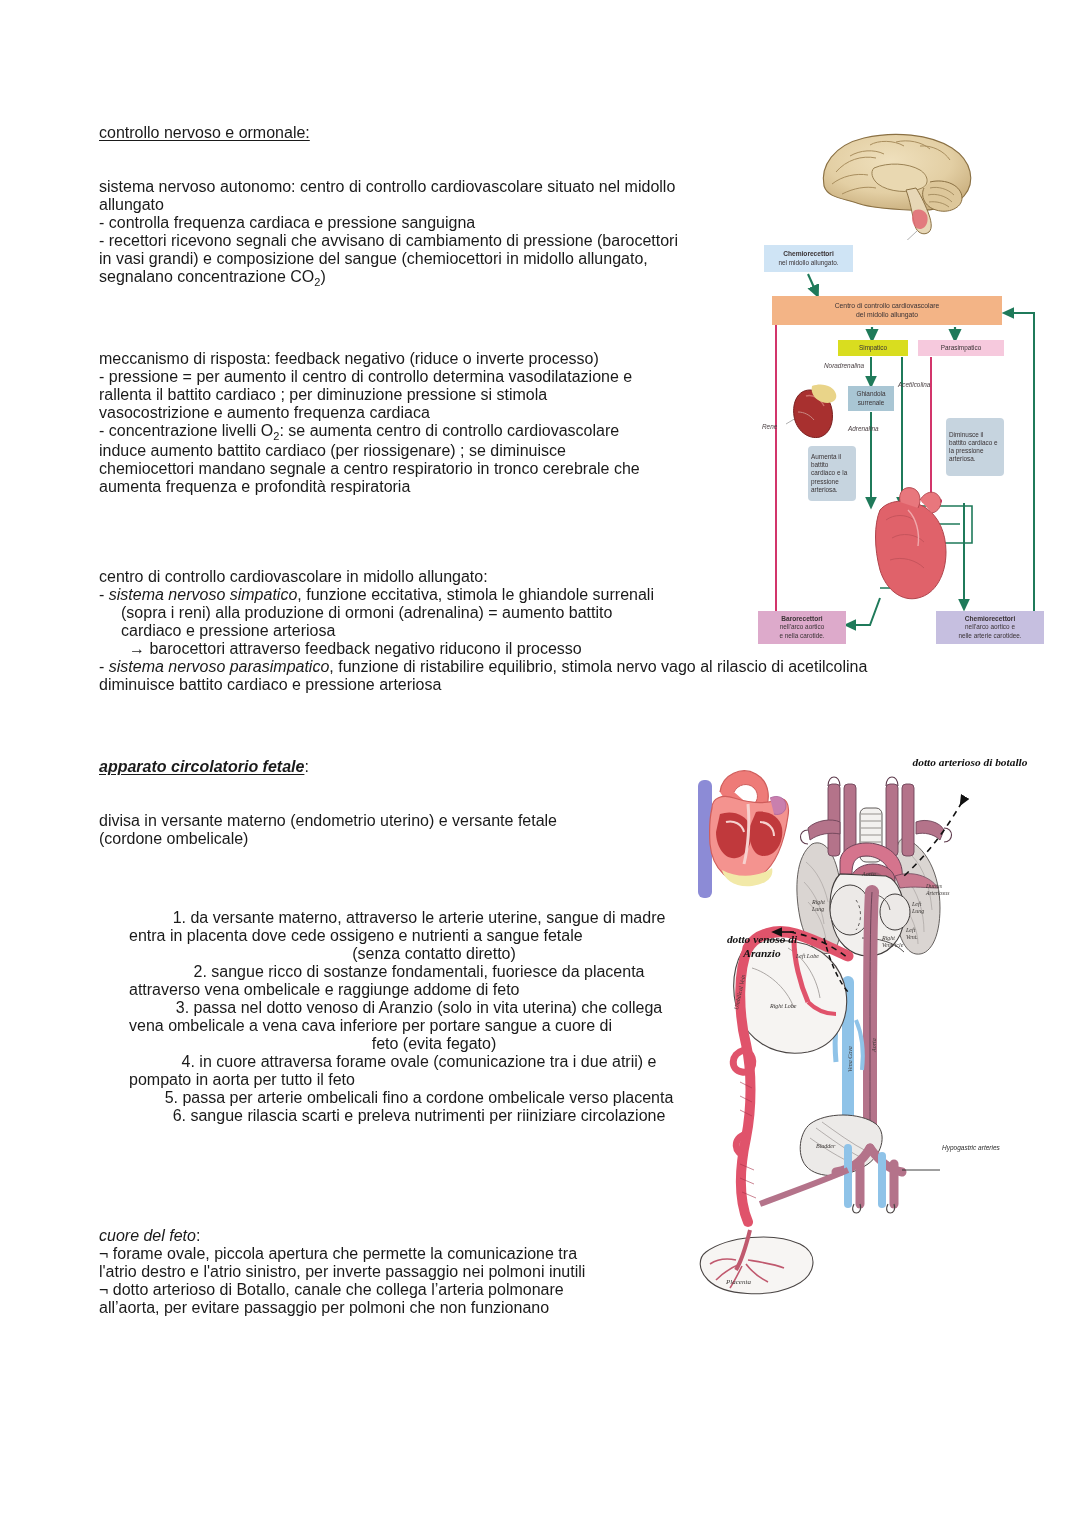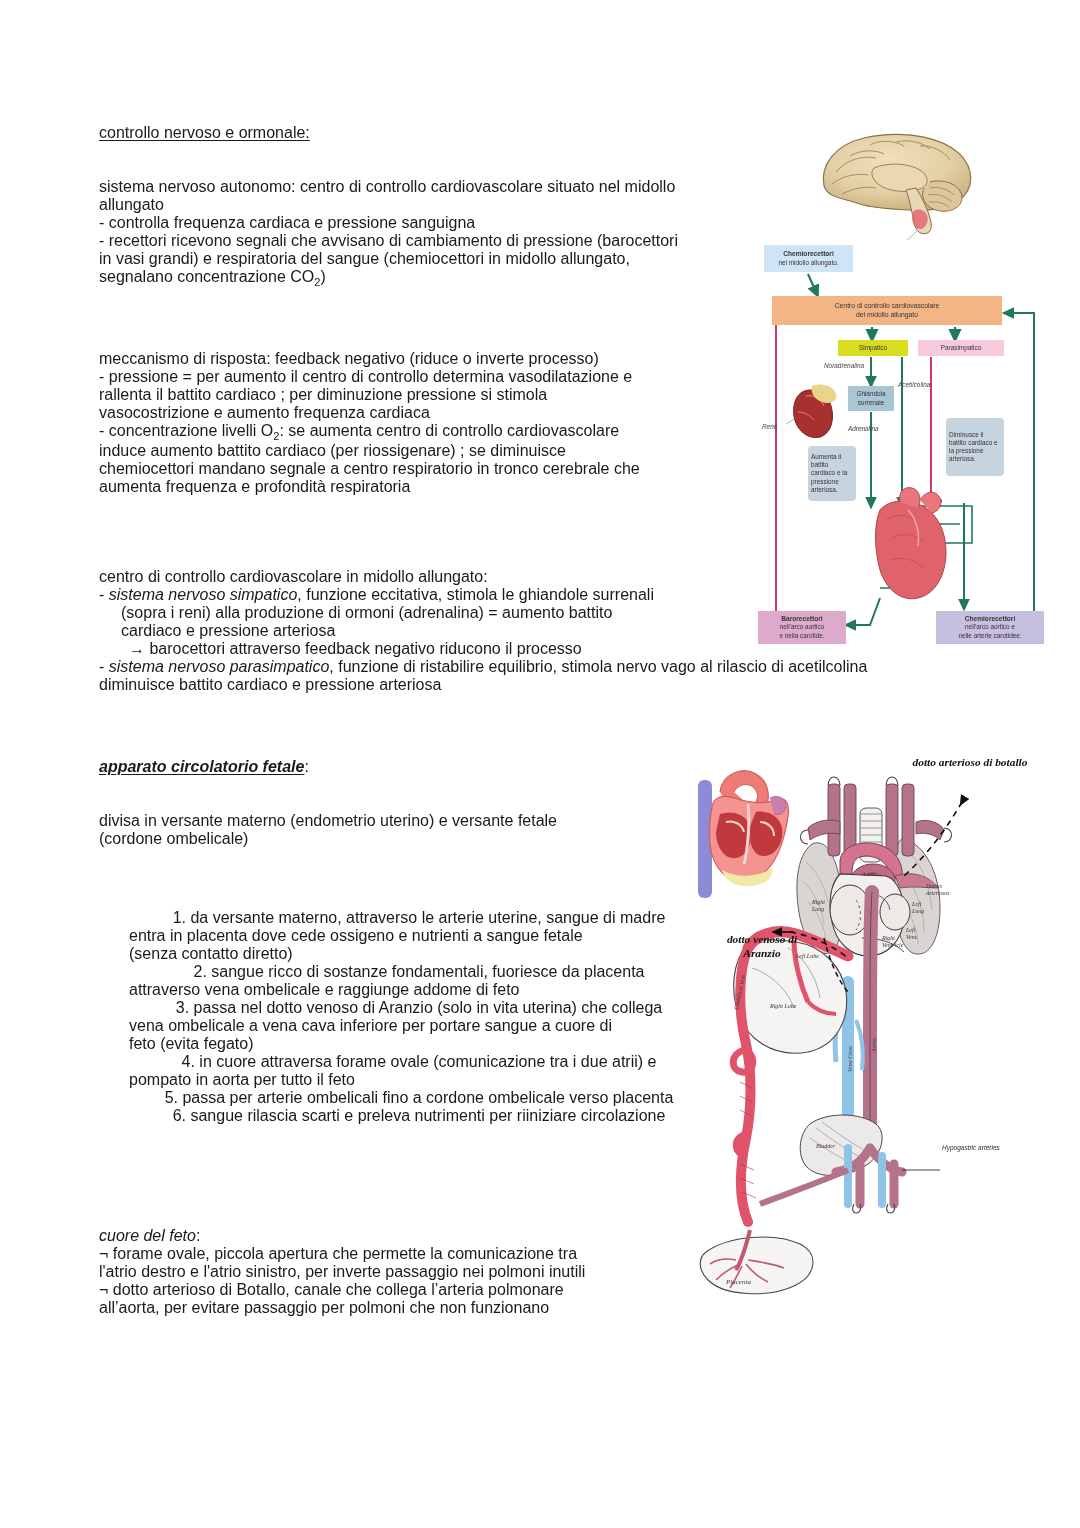--- a/index.html
+++ b/index.html
@@ -65,21 +65,21 @@
 
   <div class="block w-narrow" style="top:124px;">
     <p class="u">controllo nervoso e ormonale:</p>
   </div>
 
   <div class="block w-narrow" style="top:178px;">
     <p>sistema nervoso autonomo: centro di controllo cardiovascolare situato nel midollo</p>
     <p>allungato</p>
     <p>- controlla frequenza cardiaca e pressione sanguigna</p>
     <p>- recettori ricevono segnali che avvisano di cambiamento di pressione (barocettori</p>
-    <p>in vasi grandi) e respiratoria del sangue (chemiocettori in midollo allungato,</p>
+    <p>in vasi grandi) e composizione del sangue (chemiocettori in midollo allungato,</p>
     <p><span>segnalano concentrazione CO</span><span class="sub">2</span><span>)</span></p>
   </div>
 
   <div class="block w-narrow" style="top:350px;">
     <p>meccanismo di risposta: feedback negativo (riduce o inverte processo)</p>
     <p>- pressione = per aumento il centro di controllo determina vasodilatazione e</p>
     <p>rallenta il battito cardiaco ; per diminuzione pressione si stimola</p>
     <p>vasocostrizione e aumento frequenza cardiaca</p>
     <p><span>- concentrazione livelli O</span><span class="sub">2</span><span>: se aumenta centro di controllo cardiovascolare</span></p>
     <p>induce aumento battito cardiaco (per riossigenare) ; se diminuisce</p>
@@ -103,30 +103,30 @@
 
   <div class="block w-narrow" style="top:812px;">
     <p>divisa in versante materno (endometrio uterino) e versante fetale</p>
     <p>(cordone ombelicale)</p>
   </div>
 
   <div class="block w-narrow" style="top:909px;">
     <div>
       <p class="ind-hang"><span>1.</span> <span>da versante materno, attraverso le arterie uterine, sangue di madre</span></p>
       <p style="padding-left:30px;">entra in placenta dove cede ossigeno e nutrienti a sangue fetale</p>
-      <p style="padding-left:30px;">(senza contatto diretto)</p>
+      <p style="padding-left:30px;text-align:center;">(senza contatto diretto)</p>
     </div>
     <div>
       <p class="ind-hang"><span>2.</span> <span>sangue ricco di sostanze fondamentali, fuoriesce da placenta</span></p>
       <p style="padding-left:30px;">attraverso vena ombelicale e raggiunge addome di feto</p>
     </div>
     <div>
       <p class="ind-hang"><span>3.</span> <span>passa nel dotto venoso di Aranzio (solo in vita uterina) che collega</span></p>
       <p style="padding-left:30px;">vena ombelicale a vena cava inferiore per portare sangue a cuore di</p>
-      <p style="padding-left:30px;">feto (evita fegato)</p>
+      <p style="padding-left:30px;text-align:center;">feto (evita fegato)</p>
     </div>
     <div>
       <p class="ind-hang"><span>4.</span> <span>in cuore attraversa forame ovale (comunicazione tra i due atrii) e</span></p>
       <p style="padding-left:30px;">pompato in aorta per tutto il feto</p>
     </div>
     <div>
       <p class="ind-hang"><span>5.</span> <span>passa per arterie ombelicali fino a cordone ombelicale verso placenta</span></p>
     </div>
     <div>
       <p class="ind-hang"><span>6.</span> <span>sangue rilascia scarti e preleva nutrimenti per riiniziare circolazione</span></p>

